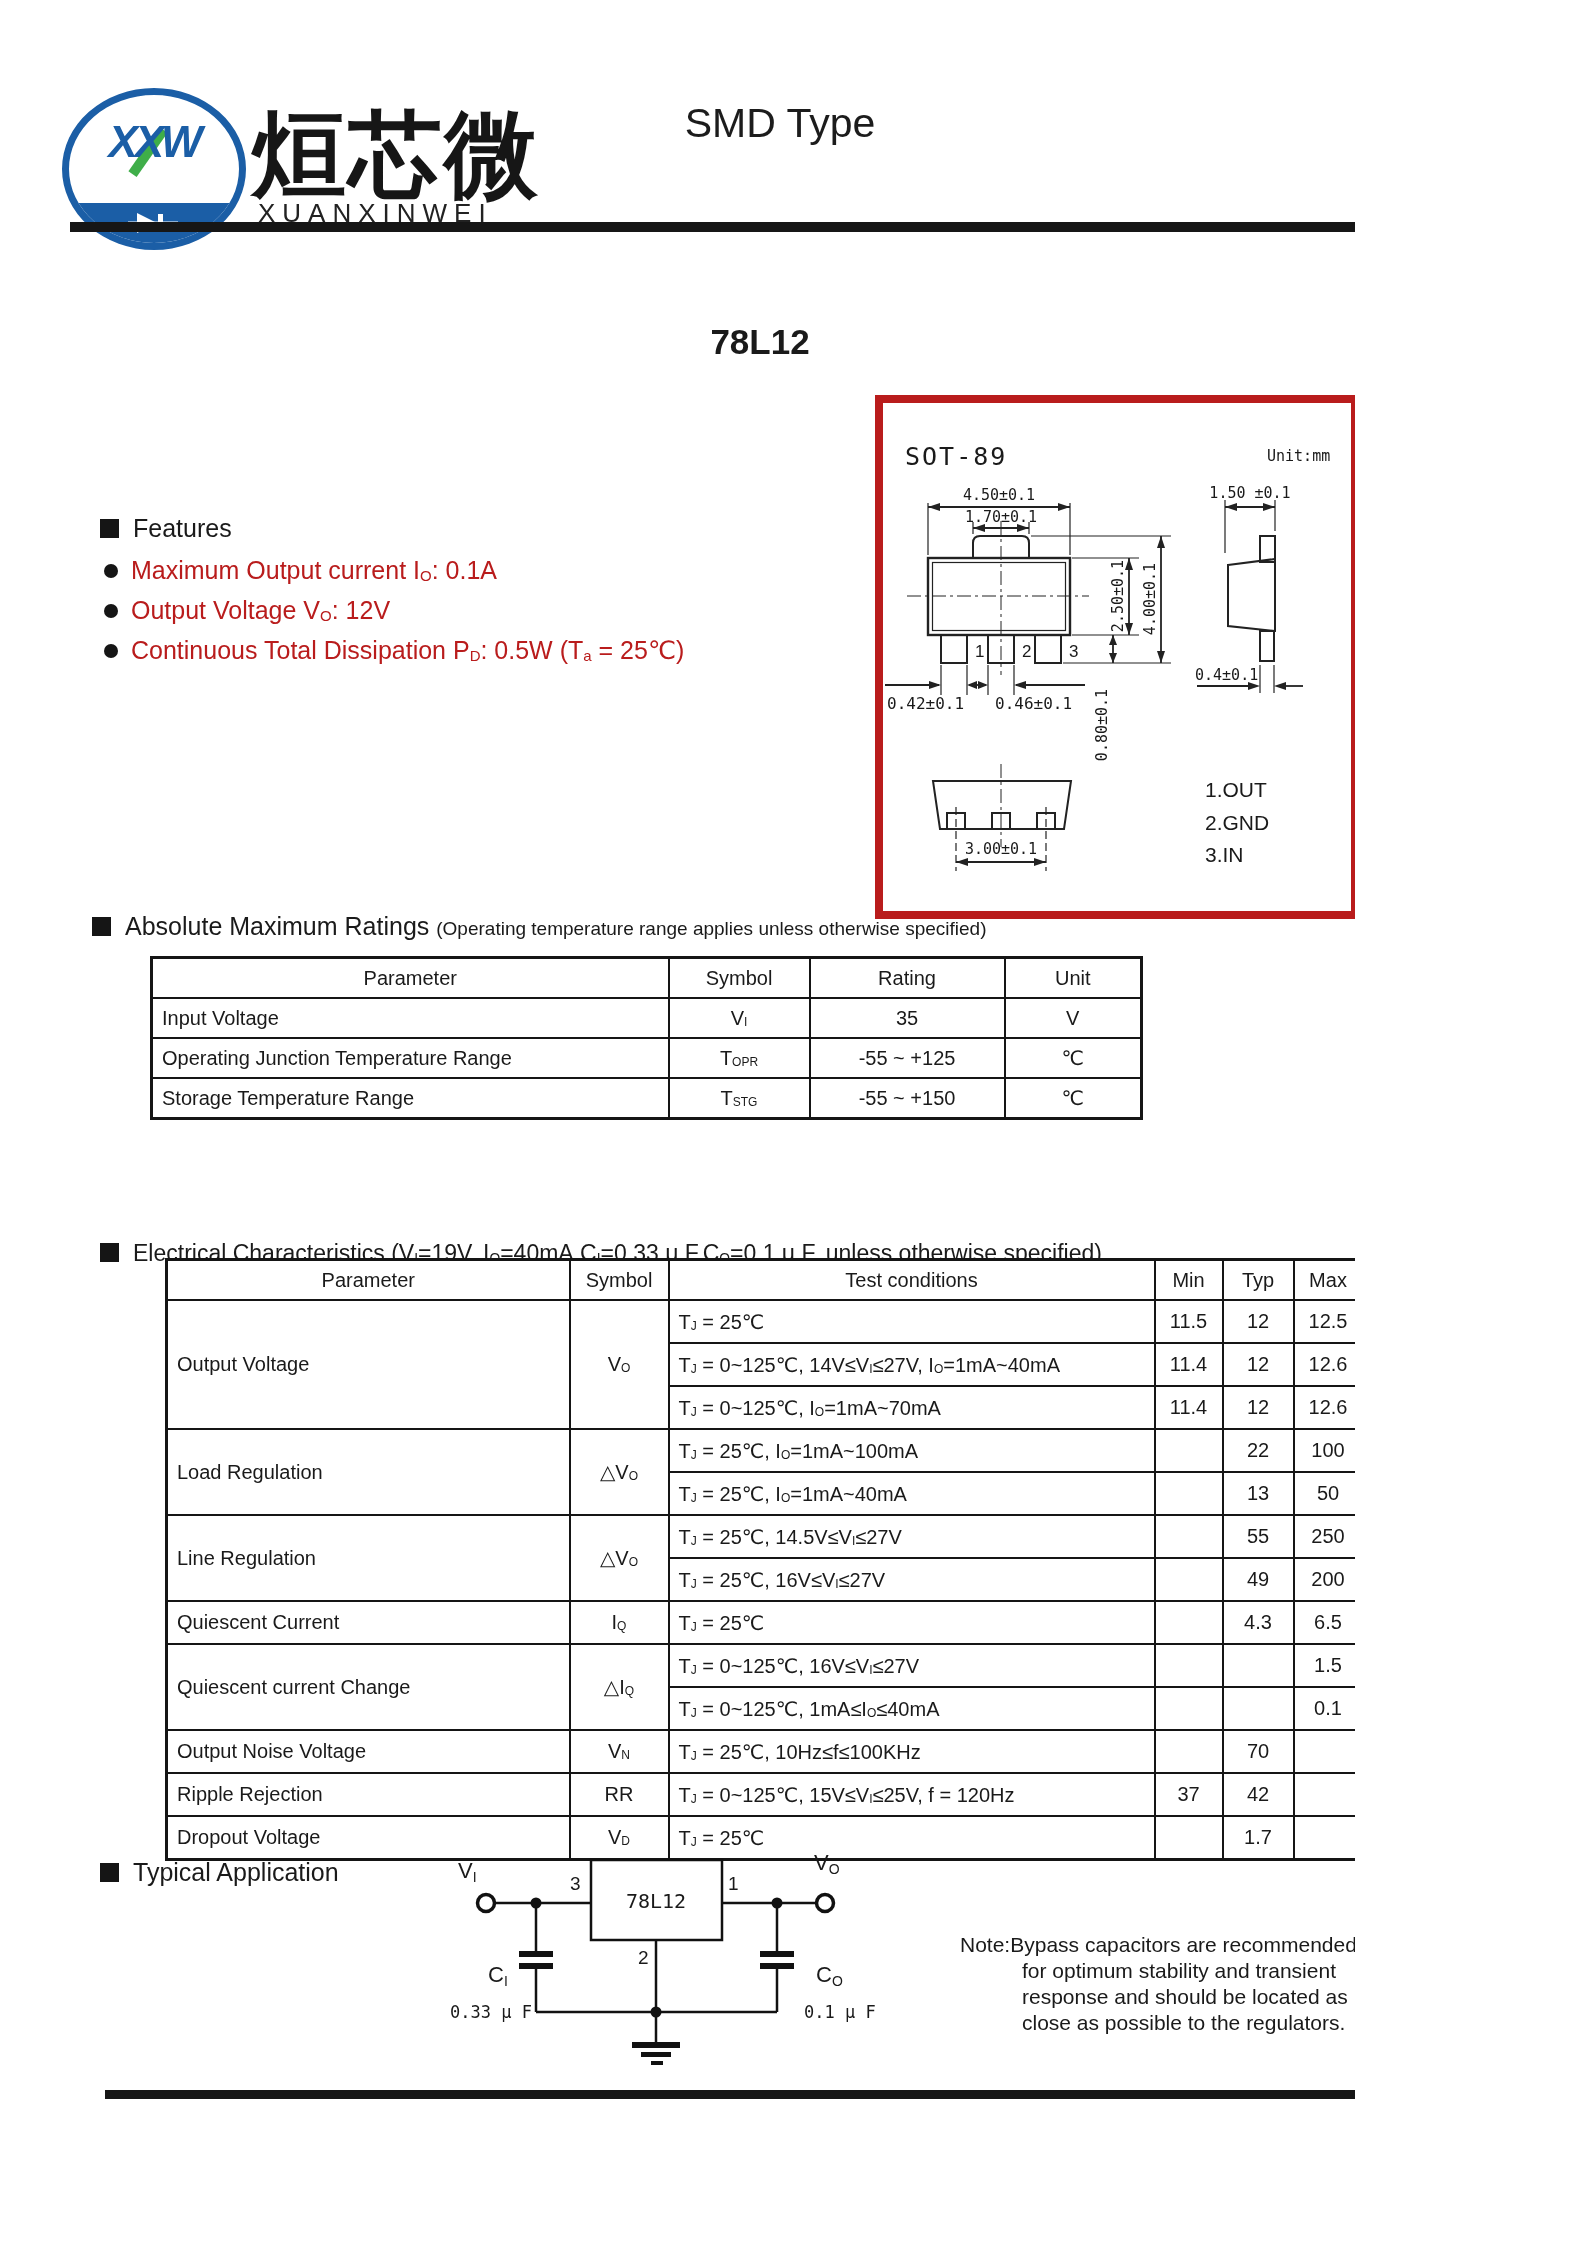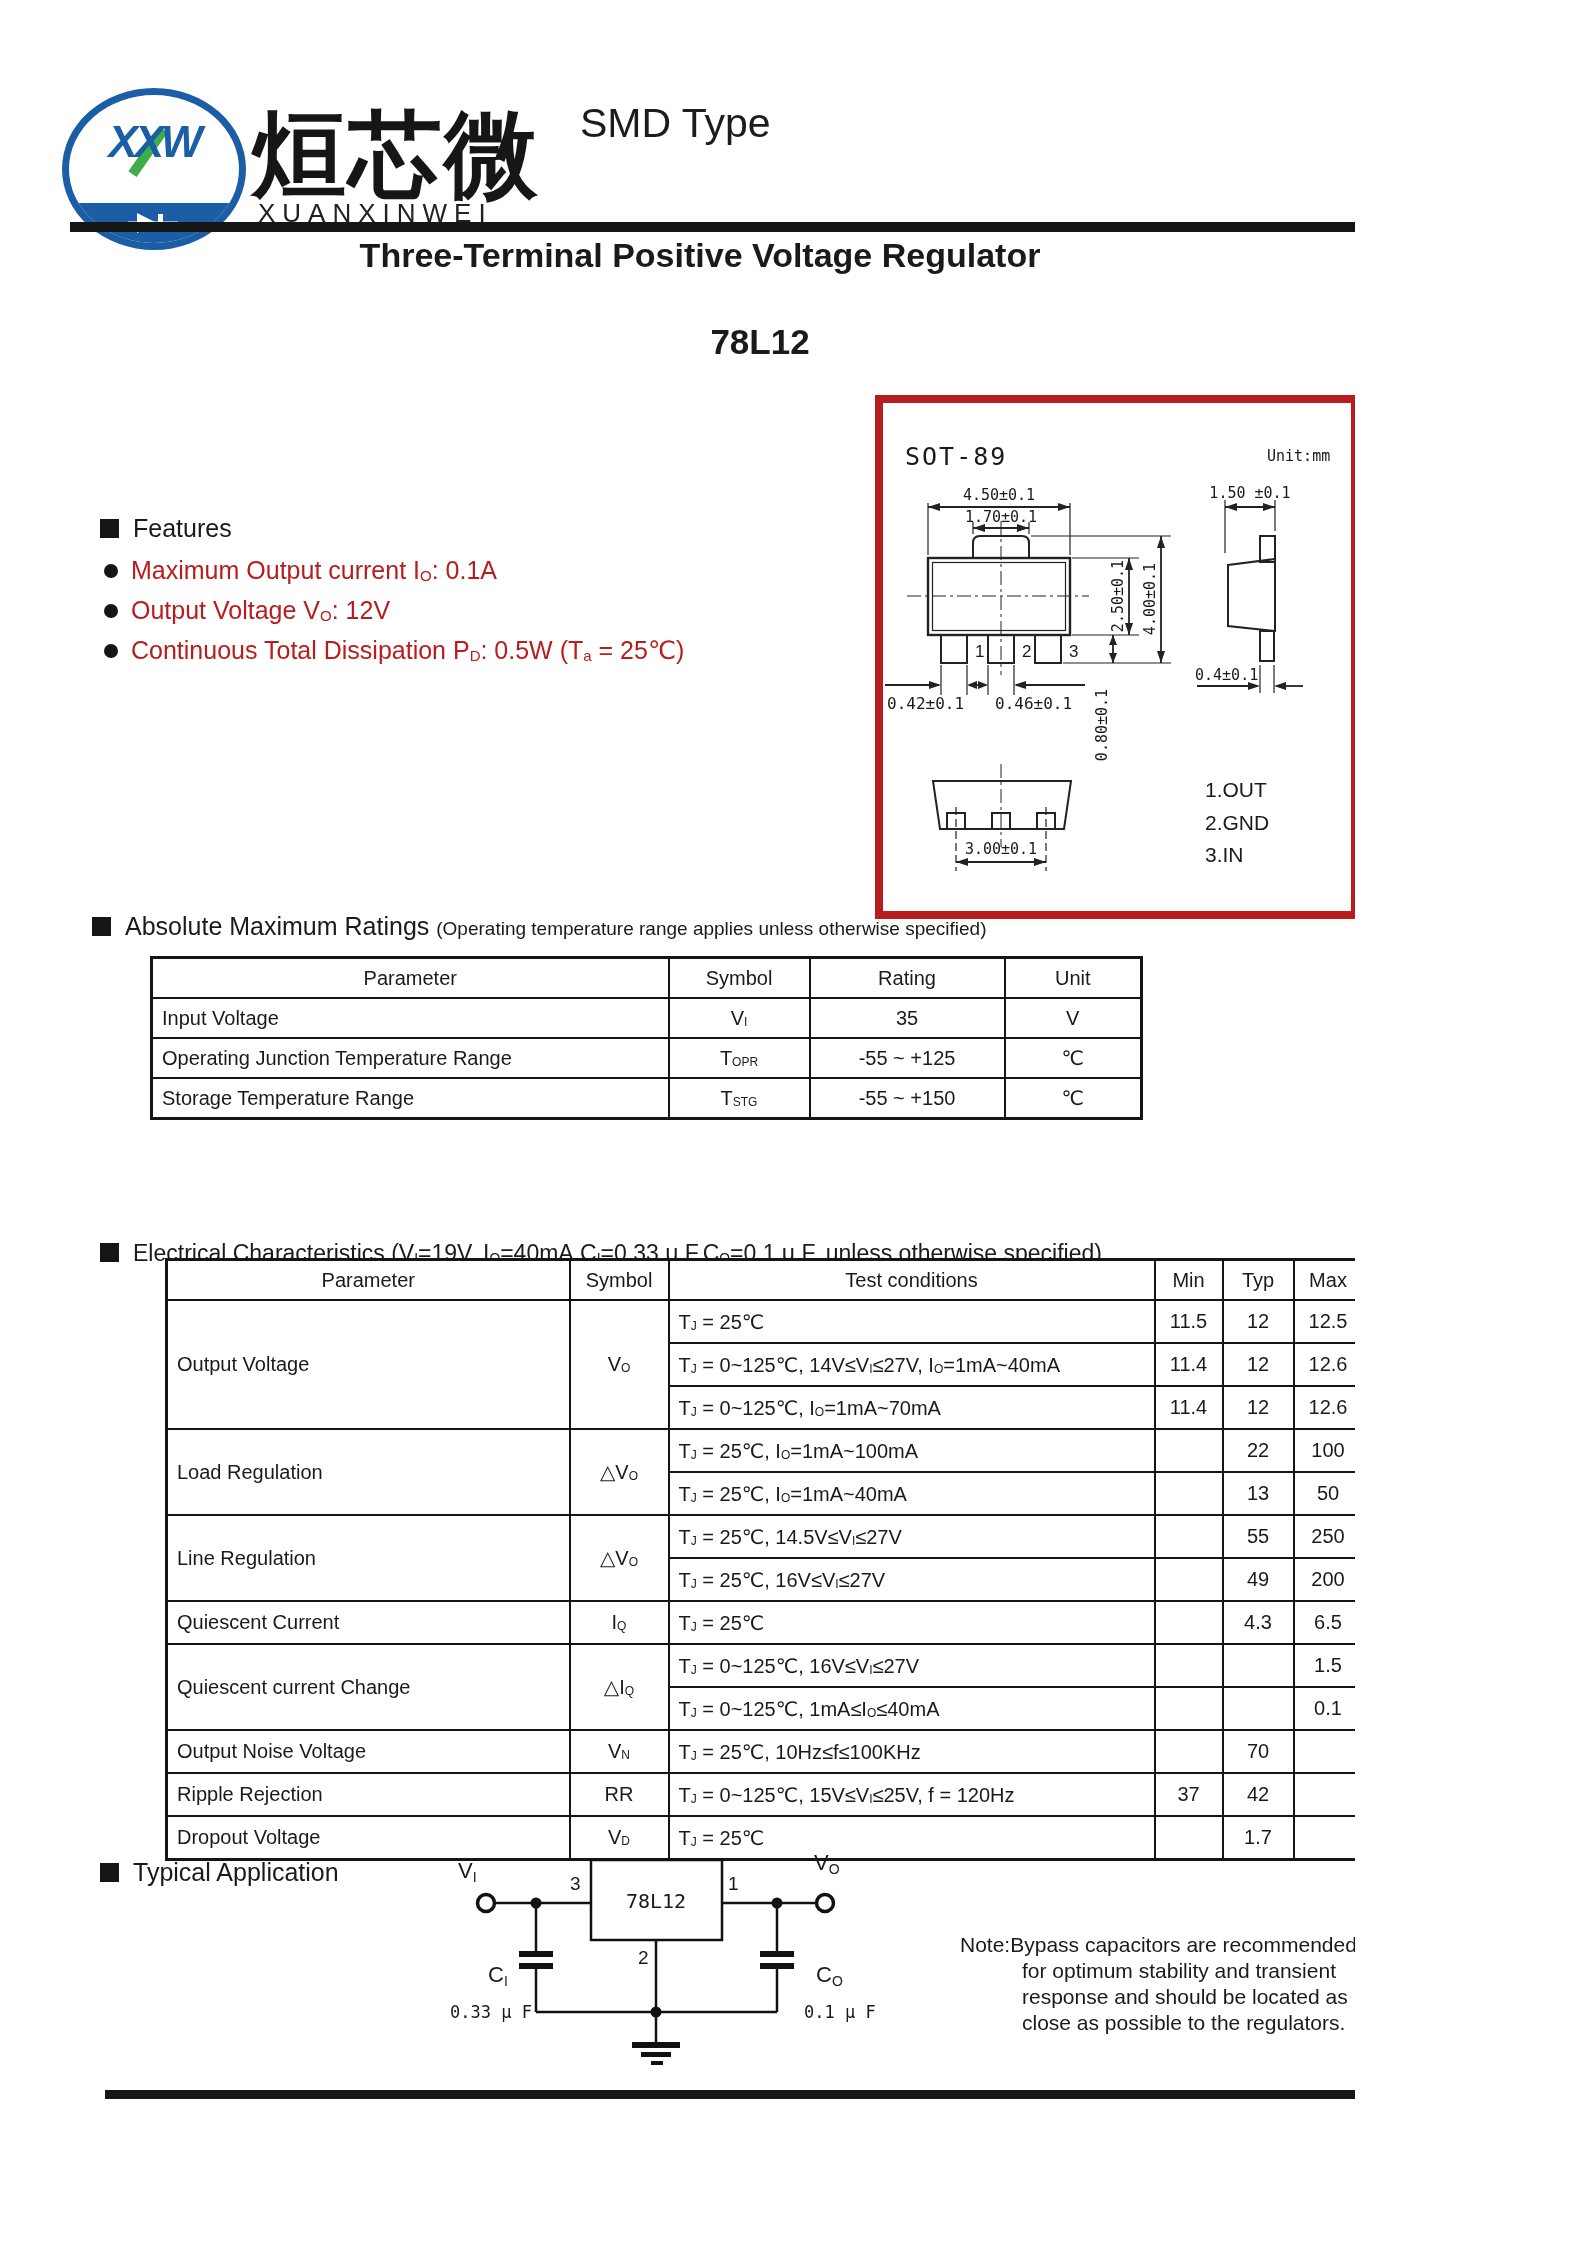--- a/index.html
+++ b/index.html
@@ -10,21 +10,21 @@
   
   .logo-ellipse{position:absolute;left:62px;top:88px;width:170px;height:148px;border:7px solid #1b5ea6;
                 border-radius:50%;overflow:hidden;background:#fff;}
   .logo-xxw{position:absolute;left:0;top:22px;width:100%;text-align:center;font-weight:bold;font-style:italic;
             font-size:44px;color:#1b5ea6;letter-spacing:-3px;}
   .logo-green{position:absolute;left:74px;top:30px;width:10px;height:54px;background:#3fae49;transform:rotate(35deg);}
   .logo-band{position:absolute;left:0;bottom:0;width:100%;height:40px;background:#1b5ea6;
              display:flex;align-items:center;justify-content:center;}
   .logo-cn{position:absolute;left:252px;top:92px;font-size:94px;font-weight:800;color:#161616;letter-spacing:2px;}
   .logo-latin{position:absolute;left:258px;top:198px;font-size:26px;letter-spacing:7px;color:#222;font-weight:500;}
-  .smd-type{position:absolute;left:580px;top:100px;width:400px;font-size:41px;color:#1c1c1c;}
+  .smd-type{position:absolute;left:580px;top:100px;width:400px;text-align:center;font-size:41px;color:#1c1c1c;}
   .ic-label{position:absolute;left:1415px;top:170px;width:80px;font-size:39px;color:#1c1c1c;}
   .rule{position:absolute;background:#161616;}
   .doc-title{position:absolute;left:230px;top:236px;width:940px;text-align:center;
              font-size:34px;font-weight:bold;color:#1a1a1a;}
   .part-no{position:absolute;left:640px;top:322px;width:240px;text-align:center;
            font-size:35px;font-weight:bold;color:#1a1a1a;}
   
   .sect{font-size:25px;color:#1a1a1a;}
   .sq{display:inline-block;width:19px;height:19px;background:#151515;margin-right:14px;vertical-align:-1px;}
   .subhead{font-size:19px;}
@@ -65,21 +65,20 @@
         <rect x="31" y="4" width="5" height="18" fill="#fff"></rect>
       </svg>
     </div>
   </div>
   <div class="logo-cn">烜芯微</div>
   <div class="logo-latin">XUANXINWEI</div>
   <div class="smd-type">SMD Type</div>
   <div class="ic-label">IC</div>
   <div class="rule" style="left:70px;top:222px;width:1430px;height:10px;"></div>
 
-  <div class="doc-title">Three-Terminal Positive Voltage Regulator</div>
   <div class="part-no">78L12</div>
 
   <div class="pkg-box">
     <svg width="466" height="506" viewBox="0 0 466 506">
 
       <text class="dimtxt" x="22" y="62" font-size="25" letter-spacing="2">SOT-89</text>
       <text class="dimtxt" x="384" y="58" font-size="15">Unit:mm</text>
 
       <g stroke="#222" stroke-width="1.8" fill="none">
         <path d="M90,155 V140 Q90,133 97,133 H139 Q146,133 146,140 V155" stroke-width="2"></path>

